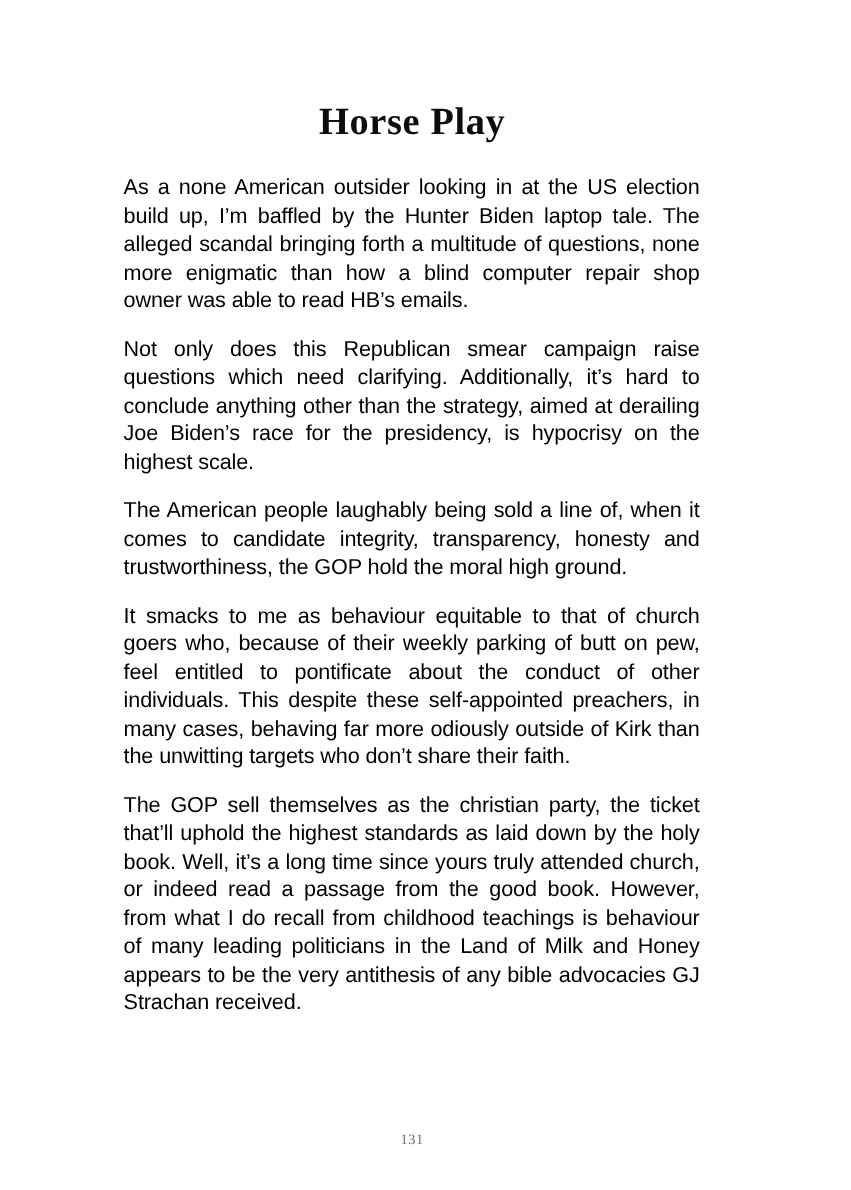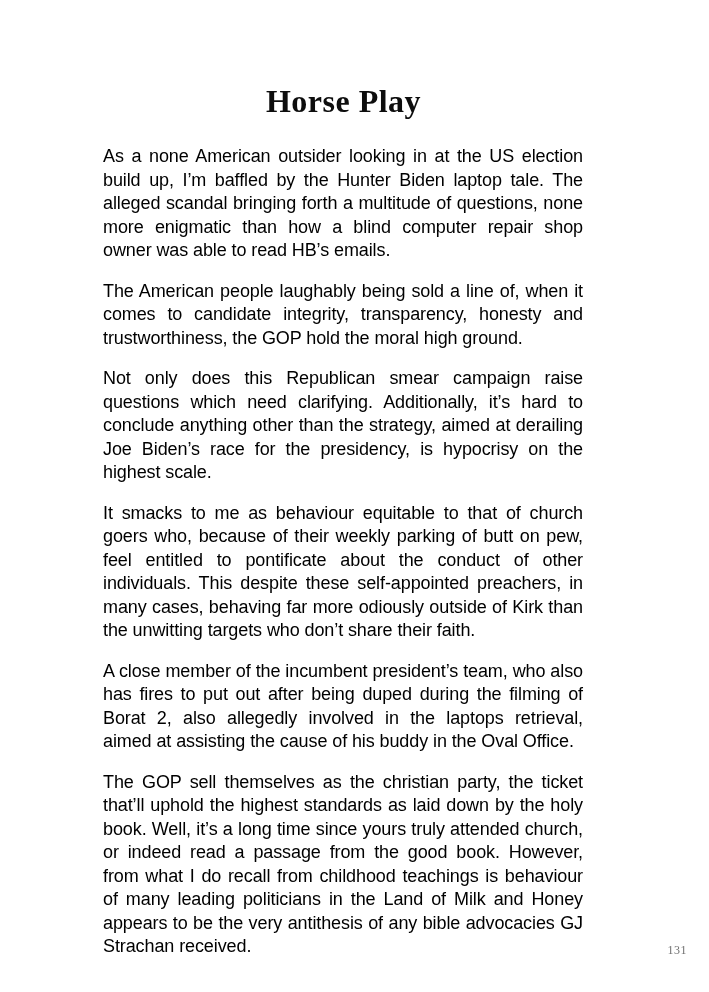--- a/index.html
+++ b/index.html
@@ -36,42 +36,41 @@
     line-height: 23.5px;
     text-align: justify;
     text-justify: inter-word;
     letter-spacing: -0.1px;
   }
   .page-footer {
     position: absolute;
     left: 0;
     right: 0;
     bottom: 34px;
-    text-align: right;
+    text-align: center;
   }
   .page-number {
     font-family: "Liberation Serif", serif;
     font-size: 12px;
     color: #6f6f6f;
     letter-spacing: 0.5px;
   }
 </style>
 </head>
 <body>
 
 <div class="page">
 
   <h1 class="page-title">Horse Play</h1>
 
   <div class="article-body">
     <p>As a none American outsider looking in at the US election build up, I’m baffled by the Hunter Biden laptop tale. The alleged scandal bringing forth a multitude of questions, none more enigmatic than how a blind computer repair shop owner was able to read HB’s emails.</p>
+    <p>Not only does this Republican smear campaign raise questions which need clarifying. Additionally, it’s hard to conclude anything other than the strategy, aimed at derailing Joe Biden’s race for the presidency, is hypocrisy on the highest scale.</p>
     <p>The American people laughably being sold a line of, when it comes to candidate integrity, transparency, honesty and trustworthiness, the GOP hold the moral high ground.</p>
-    <p>Not only does this Republican smear campaign raise questions which need clarifying. Additionally, it’s hard to conclude anything other than the strategy, aimed at derailing Joe Biden’s race for the presidency, is hypocrisy on the highest scale.</p>
     <p>It smacks to me as behaviour equitable to that of church goers who, because of their weekly parking of butt on pew, feel entitled to pontificate about the conduct of other individuals. This despite these self-appointed preachers, in many cases, behaving far more odiously outside of Kirk than the unwitting targets who don’t share their faith.</p>
-    <p>A close member of the incumbent president’s team, who also has fires to put out after being duped during the filming of Borat 2, also allegedly involved in the laptops retrieval, aimed at assisting the cause of his buddy in the Oval Office.</p>
     <p>The GOP sell themselves as the christian party, the ticket that’ll uphold the highest standards as laid down by the holy book. Well, it’s a long time since yours truly attended church, or indeed read a passage from the good book. However, from what I do recall from childhood teachings is behaviour of many leading politicians in the Land of Milk and Honey appears to be the very antithesis of any bible advocacies GJ Strachan received.</p>
   </div>
 
   <div class="page-footer">
     <span class="page-number">131</span>
   </div>
 
 </div>
 
 </body></html>

